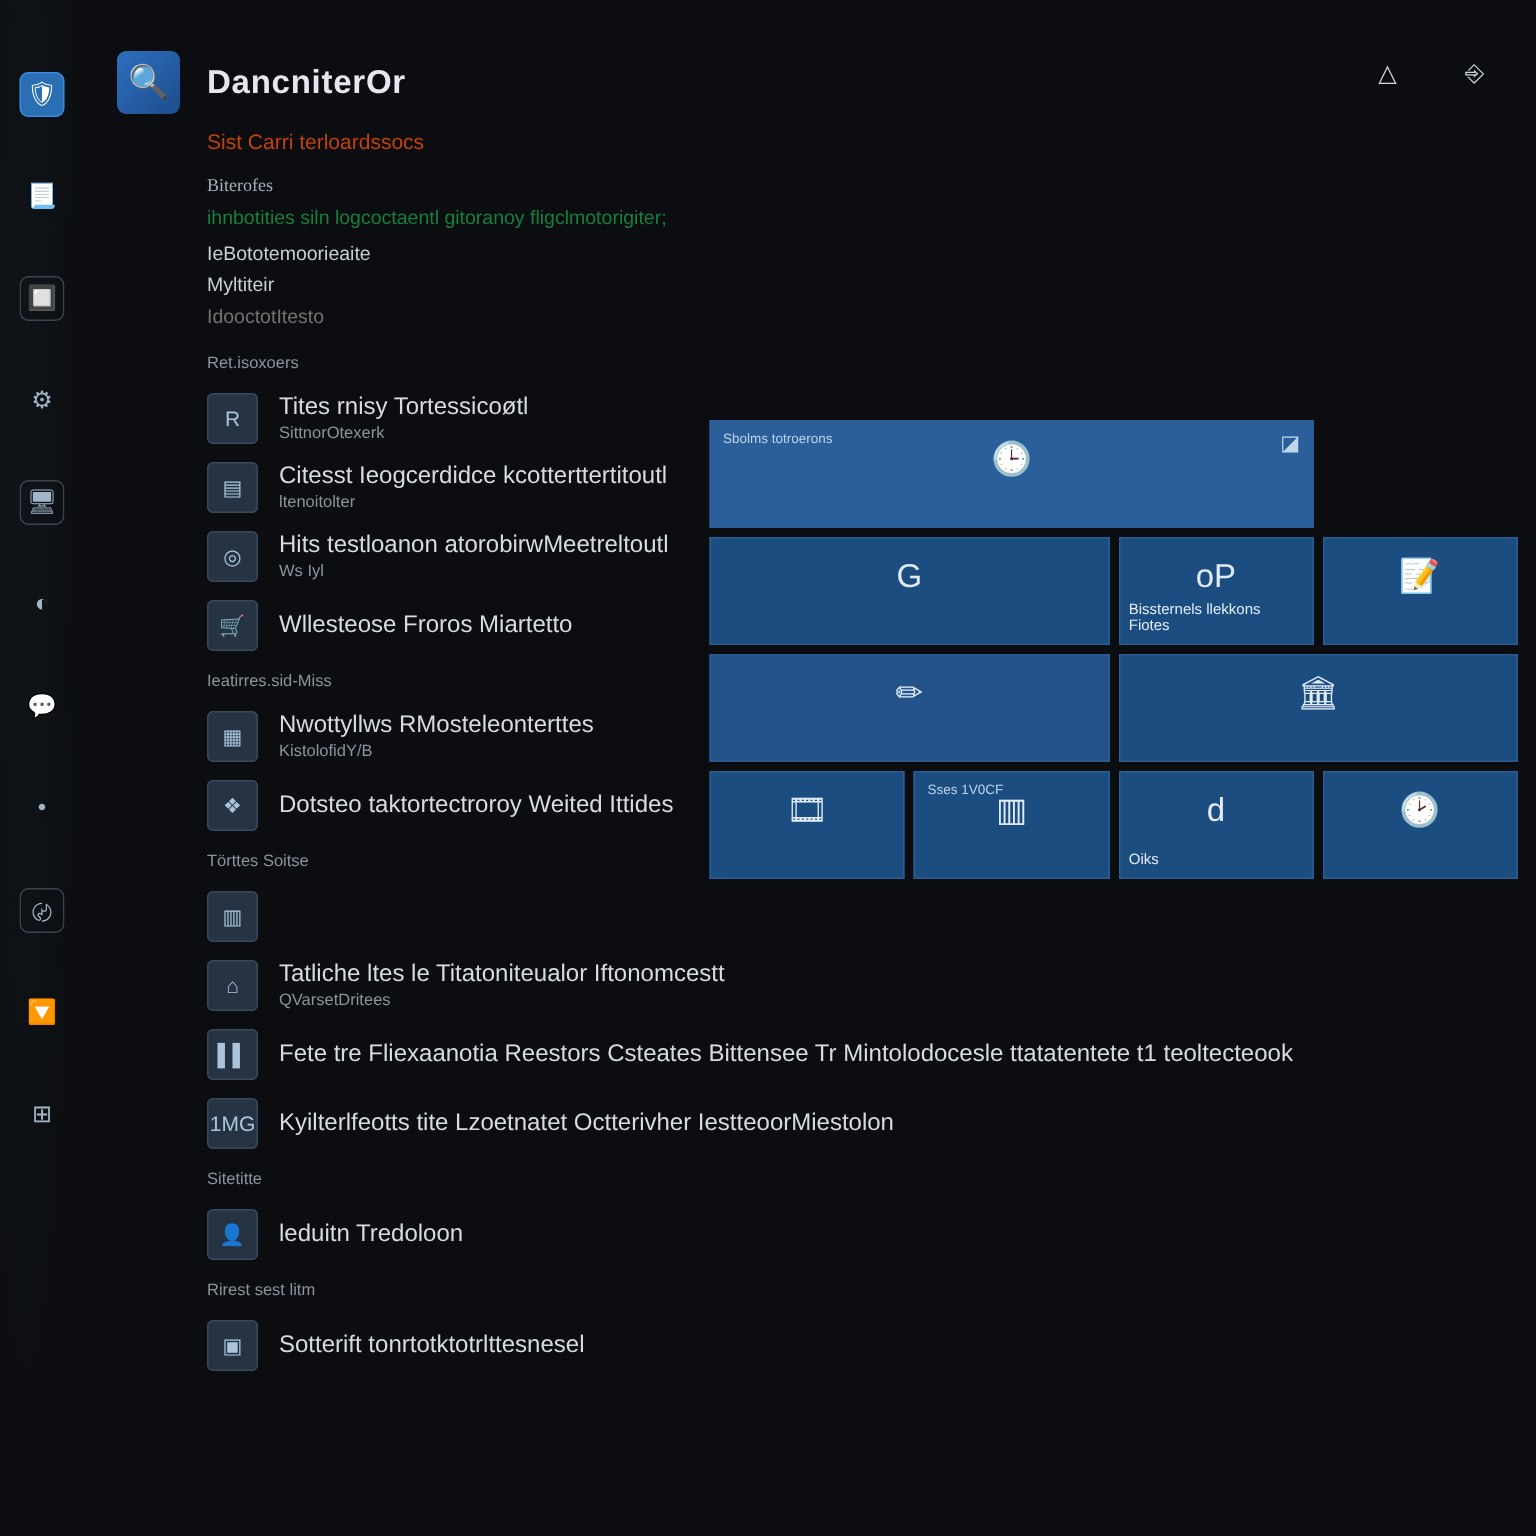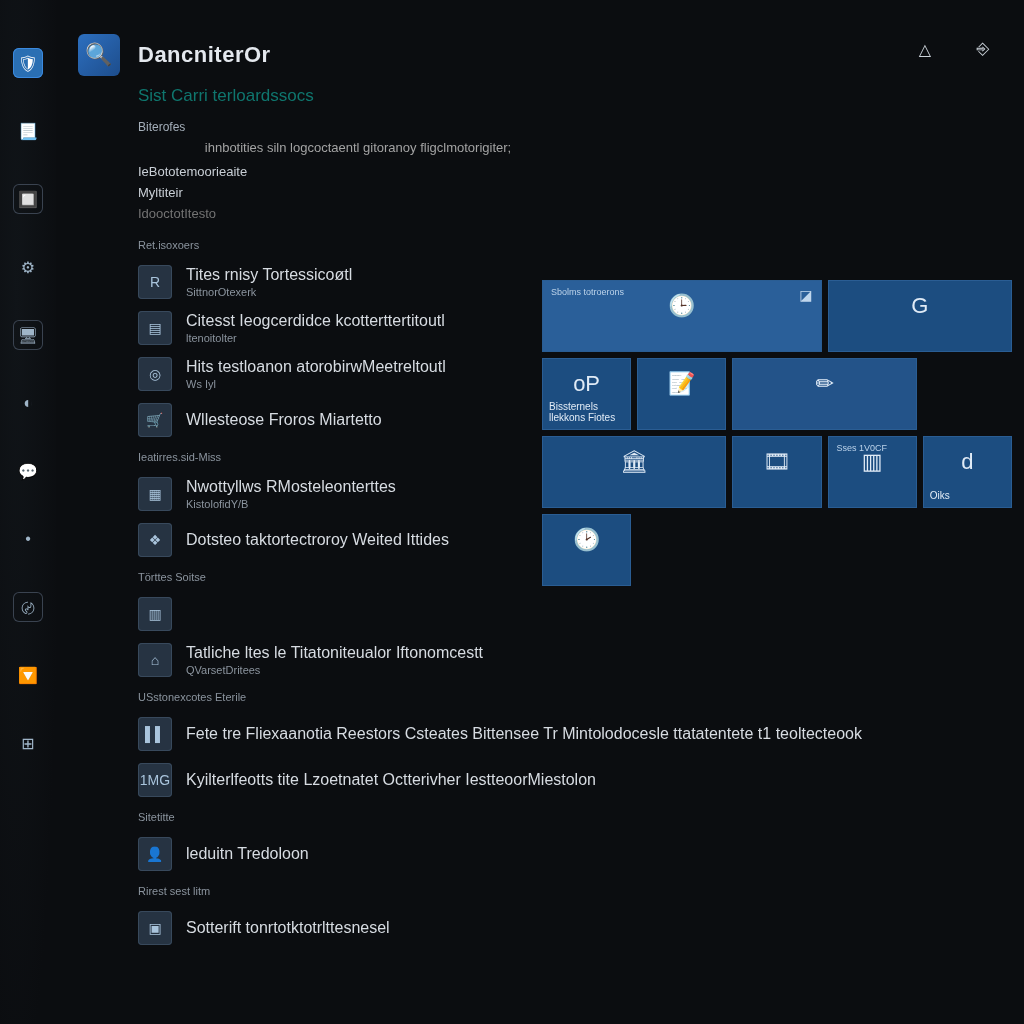--- a/index.html
+++ b/index.html
@@ -31,23 +31,23 @@
     position: absolute; left: 78px; right: 0; top: 34px; bottom: 0;
   }
   .title-row { display:flex; align-items:center; gap:18px; margin-bottom:10px;}
   .banner {
     width:42px; height:42px; border-radius:6px;
     background: linear-gradient(135deg,#2d6fbf,#1d4d8c);
     display:flex; align-items:center; justify-content:center;
     font-size:22px; color:#e6f0ff;
   }
   h1 { font-size: 22px; font-weight: 700; color: #e4e8ee; letter-spacing: .5px;}
-  .subtitle { margin-left: 60px; font-size: 17px; color: #0f766e; margin-bottom: 14px;}
-  .hdr { margin-left: 60px; font-size: 12px; color: #a5afba; margin-bottom:6px;}
-  .desc { margin-left: 60px; max-width: 440px; font-size: 13px; color:#a3a3a3; line-height:1.25; margin-bottom:8px;text-align:center;}
+  .subtitle { margin-left: 60px; font-size: 14px; color: #c2410c; margin-bottom: 14px;}
+  .hdr { margin-left: 60px; font-size: 12px; color: #a5afba; margin-bottom:6px;font-family:Liberation Serif, serif;}
+  .desc { margin-left: 60px; max-width: 440px; font-size: 13px; color:#15803d; line-height:1.25; margin-bottom:8px;}
   .body-line { margin-left:60px; font-size:13px; color:#c9cfd6; margin-bottom:6px;}
   .link-line { margin-left:60px; font-size:13px; color:#737373; margin-bottom:18px;}
 
   .items { margin-left:60px; }
   .section-hdr {
     font-size:11px; color:#8b949e; text-transform:none; margin:8px 0 8px 0;
   }
   .item {
     display:flex; align-items:center; gap:14px; padding:6px 0;
     cursor:pointer;
@@ -61,22 +61,22 @@
   .item-title { font-size:16px; color:#d7dce2;}
   .item-sub   { font-size:11px; color:#8b949e; margin-top:2px;}
 
   
   .toprights { position:absolute; right:30px; top:38px; display:flex; gap:36px;}
   .trbtn { width:22px; height:22px; display:flex; align-items:center; justify-content:center;
            color:#ccd3da; font-size:16px;}
 
   
   .tiles {
-    position:absolute; right:12px; top:280px; width:470px;
-    display:grid; grid-template-columns:repeat(5,1fr); grid-auto-rows:72px;
+    position:absolute; right:12px; top:280px; width:539px;
+    display:grid; grid-template-columns:repeat(4,1fr); grid-auto-rows:72px;
     gap:6px;
   }
   .tile {
     background:#1c4d80;
     display:flex; align-items:flex-end; padding:6px;
     color:#d3e3f2; font-size:9px; position:relative; overflow:hidden;
     border:1px solid #2a5d93;
   }
   .tile.big  { grid-column:span 3; }
   .tile.sm   { grid-column:span 1; }
@@ -174,21 +174,20 @@
       <div class="item">
         <div class="item-ico">▥</div>
       </div>
       <div class="item">
         <div class="item-ico">⌂</div>
         <div class="item-tcol">
           <div class="item-title">Tatliche ltes le Titatoniteualor Iftonomcestt</div>
           <div class="item-sub">QVarsetDritees</div>
         </div>
       </div>
-      <div class="section-hdr">USstonexcotes Eterile</div>
       <div class="item">
         <div class="item-ico">▌▌</div>
         <div class="item-tcol">
           <div class="item-title">Fete tre Fliexaanotia Reestors   Csteates Bittensee Tr Mintolodocesle ttatatentete t1 teoltecteook</div>
         </div>
       </div>
       <div class="item">
         <div class="item-ico">1MG</div>
         <div class="item-tcol">
           <div class="item-title">Kyilterlfeotts tite Lzoetnatet  Octterivher IestteoorMiestolon</div>

